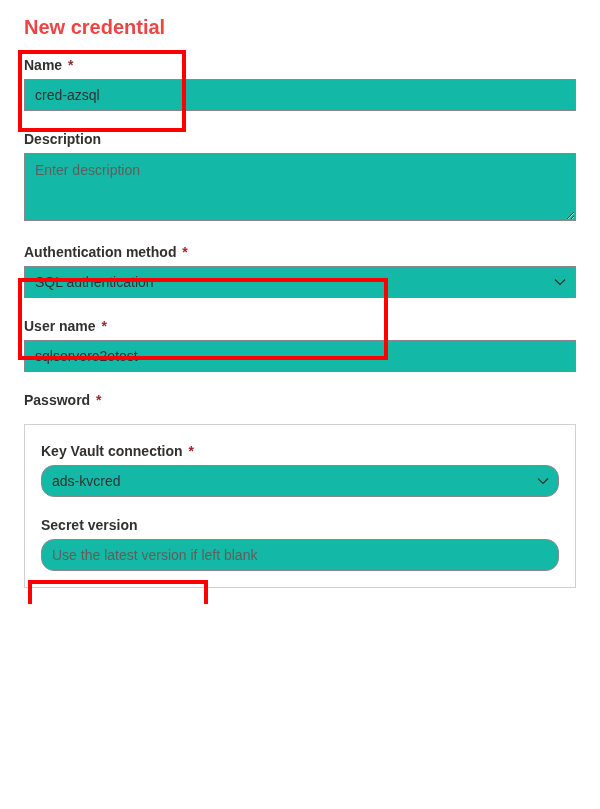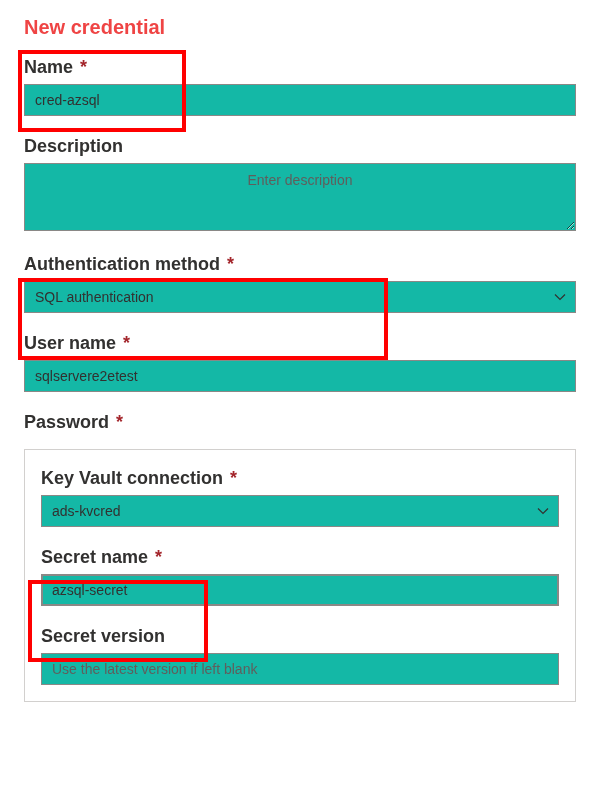--- a/index.html
+++ b/index.html
@@ -15,21 +15,21 @@
   h1 {
     font-size: 20px;
     font-weight: 600;
     margin: 0 0 18px 0;
     color: #ef4444;
   }
   .field {
     margin-bottom: 20px;
   }
   .label {
-    font-size: 18px;
+    font-size: 14px;
     font-weight: 600;
     color: #323130;
     margin-bottom: 6px;
     display: block;
   }
   .req {
     color: #a4262c;
     margin-left: 2px;
   }
   .input, .select, .textarea {
@@ -42,21 +42,20 @@
     outline: none;
   }
   .input {
     height: 32px;
     padding: 0 10px;
   }
   .textarea {
     height: 68px;
     padding: 8px 10px;
     resize: both;
-    text-align: center;
   }
   .select {
     height: 32px;
     padding: 0 8px 0 10px;
     display: flex;
     align-items: center;
     justify-content: space-between;
     cursor: pointer;
   }
   .chev {
@@ -75,20 +74,21 @@
   .panel {
     border: 1px solid #d2d0ce;
     padding: 18px 16px 16px 16px;
   }
   .panel .field:last-child {
     margin-bottom: 0;
     margin-top: 13px;
   }
   .panel .input, .panel .select {
     border-color: #8a8886;
+    border-radius: 13px;
   }
   
   .hl {
     position: absolute;
     border: 4px solid #ff0000;
     pointer-events: none;
   }
   .wrap { position: relative; }
 </style>
 </head>
@@ -146,26 +146,20 @@
       <div class="select">
         <span>ads-kvcred</span>
         <span class="chev">
           <svg width="14" height="14" viewBox="0 0 14 14">
               <path d="M2 4.5 L7 9.5 L12 4.5" stroke="#323130" stroke-width="1.2" fill="none"></path>
             </svg>
         </span>
       </div>
     </div>
 
-    <div class="field">
-      <label class="label">
-        <span>Secret name</span><span class="req"> *</span>
-      </label>
-      <input type="text" class="input focused" value="azsql-secret" style="">
-    </div>
 
     <div class="field">
       <label class="label">Secret version</label>
       <input type="text" class="input" placeholder="Use the latest version if left blank" style="">
     </div>
 
   </div>
 
   <div class="hl" style="left:-6px; top:34px; width:168px; height:82px;"></div>
   <div class="hl" style="left:-6px; top:262px; width:370px; height:82px;"></div>

